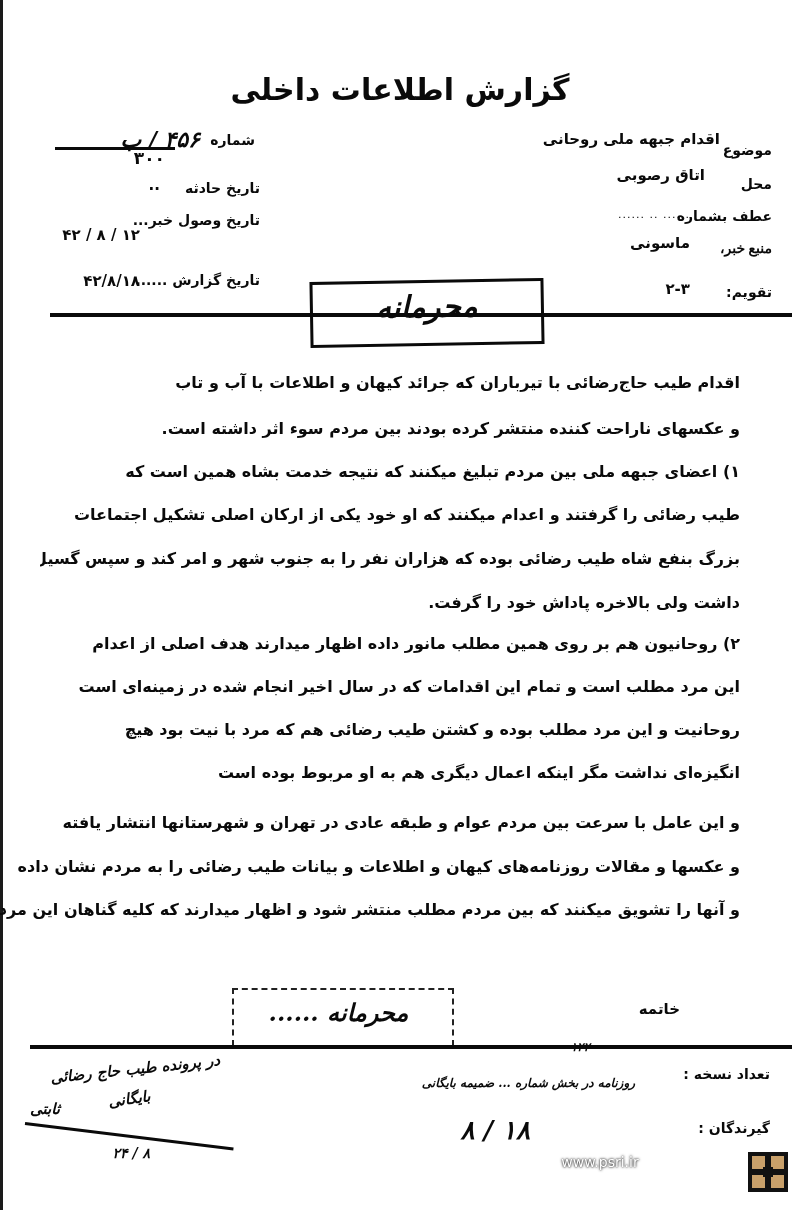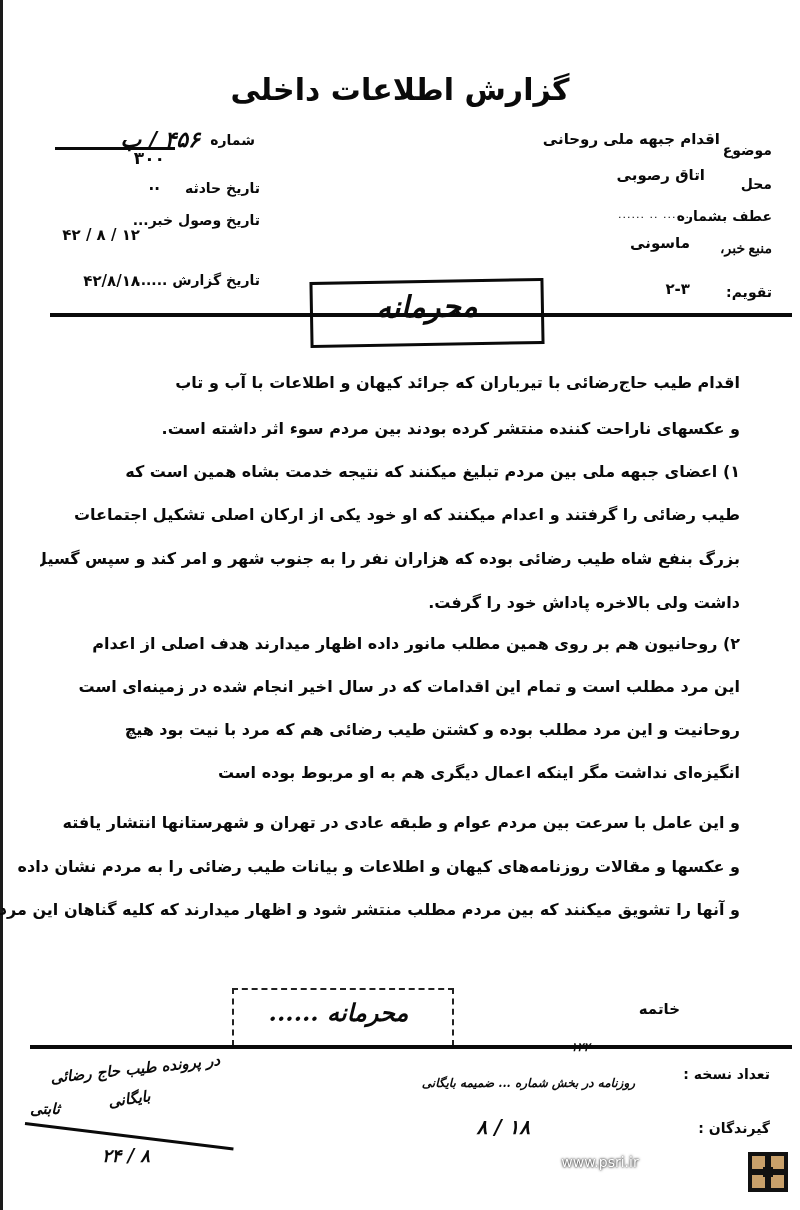--- a/index.html
+++ b/index.html
@@ -90,27 +90,27 @@
   <div class="stamp2">
     <div class="stamp2-text hand">محرمانه ......</div>
   </div>
   <div class="bot-rule"></div>
 
   <div class="abs lbl" style="right:30px; top:1066px;">تعداد نسخه :</div>
   <div class="abs lbl" style="right:30px; top:1100px;margin-top:20px;">گیرندگان :</div>
 
   <div class="abs val hand" style="right:210px; top:1040px; font-size:12px;">۱۲۲</div>
   <div class="abs hand" style="right:165px; top:1076px; font-size:12px;">روزنامه در بخش شماره ... ضمیمه بایگانی</div>
-  <div class="abs val hand" style="right:270px; top:1115px; font-size:20px;">۱۸ / ۸</div>
+  <div class="abs val hand" style="right:270px; top:1115px; font-size:26px;">۱۸ / ۸</div>
 
   <div class="abs hand" style="right:580px; top:1060px; font-size:15px; transform:rotate(-6deg);">در پرونده طیب حاج رضائی</div>
   <div class="abs hand" style="right:650px; top:1090px; font-size:15px; transform:rotate(-8deg);">بایگانی</div>
   <div class="abs hand" style="right:740px; top:1100px; font-size:15px;">ثابتی</div>
   <div class="sig-line"></div>
-  <div class="abs val hand" style="right:650px; top:1145px; font-size:18px;">۸ / ۲۴</div>
+  <div class="abs val hand" style="right:650px; top:1145px; font-size:14px;">۸ / ۲۴</div>
 
   <div class="logo-box">
     <span style="left:4px; top:4px; width:13px; height:13px;"></span>
     <span style="right:4px; top:4px; width:13px; height:13px;"></span>
     <span style="left:4px; bottom:4px; width:13px; height:13px;"></span>
     <span style="right:4px; bottom:4px; width:13px; height:13px;"></span>
     <span style="left:15px; top:15px; width:10px; height:10px; background:#111;"></span>
   </div>
   <div class="logo-text">
     <span class="logo-url">www.psri.ir</span>

